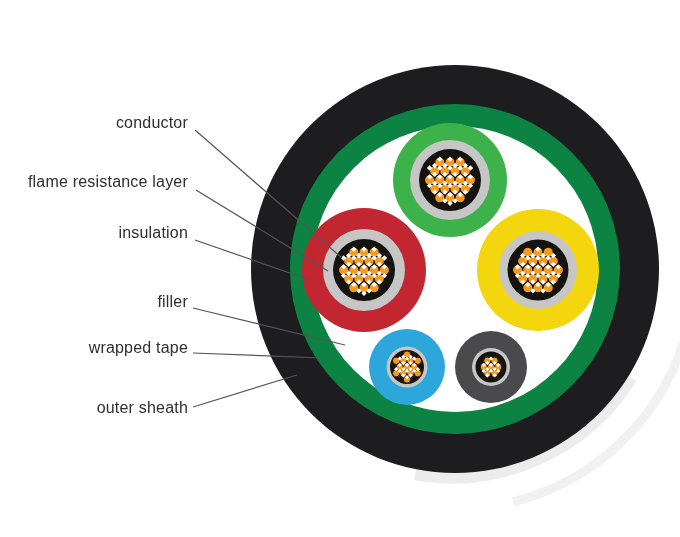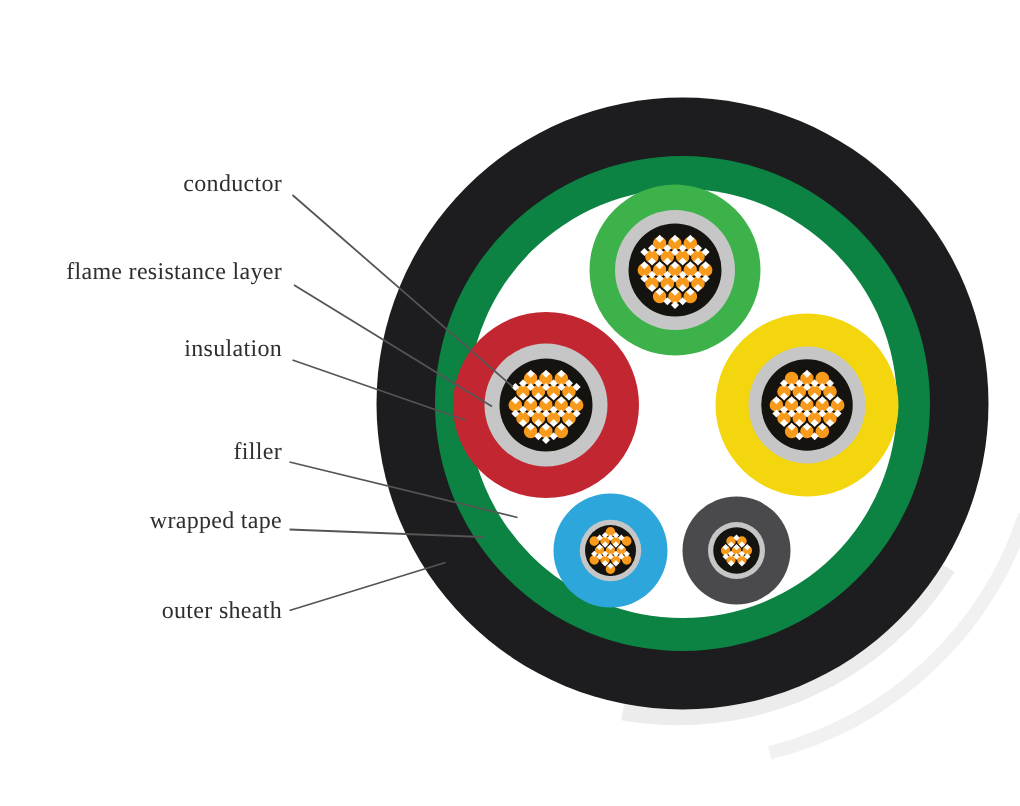--- a/index.html
+++ b/index.html
@@ -1,18 +1,18 @@
 <!DOCTYPE html>
 <html><head>
 <meta charset="utf-8">
 <style>
   html,body{margin:0;padding:0;background:#ffffff;}
   .stage{
     position:relative;width:680px;height:537px;background:#ffffff;overflow:hidden;
-    font-family:Liberation Serif, serif;
+    font-family:Liberation Sans, sans-serif;
   }
   .stage svg{position:absolute;left:0;top:0;}
   .label{
     position:absolute;
     width:200px;
     text-align:right;
     font-size:16px;
     line-height:18px;
     color:#2f2f2f;
     letter-spacing:0.2px;

